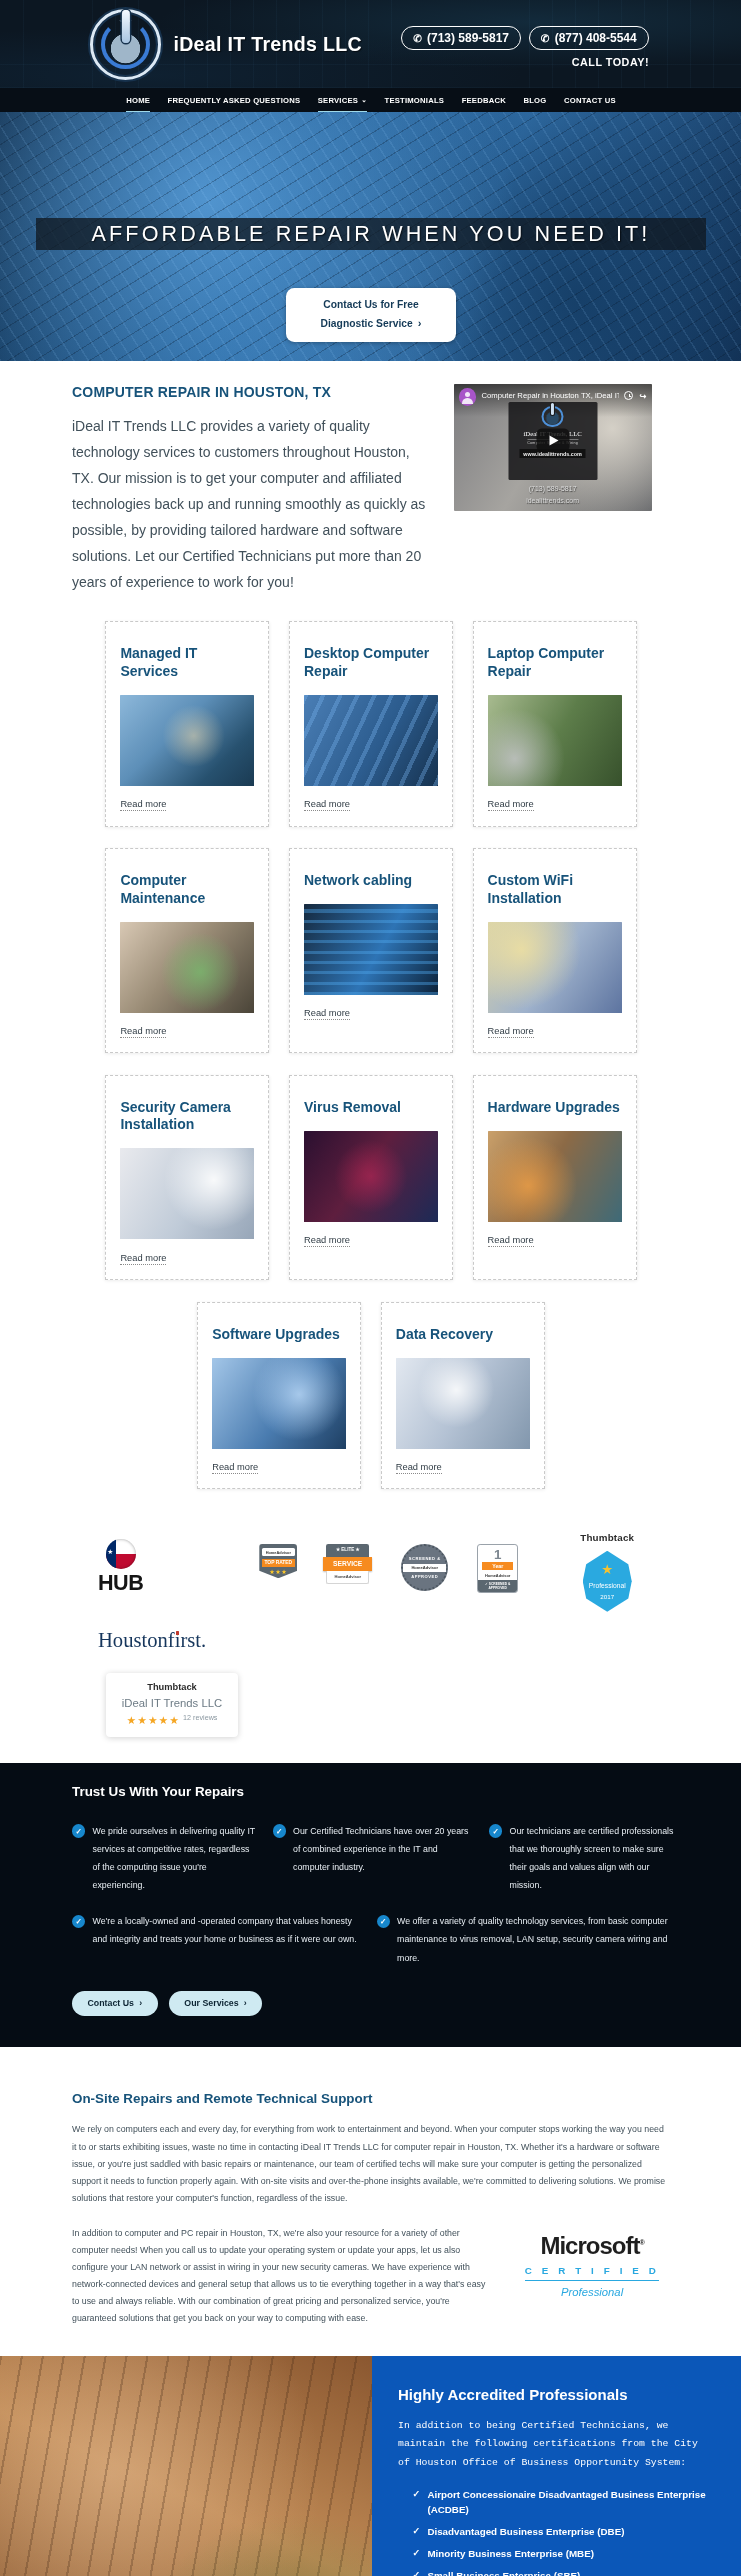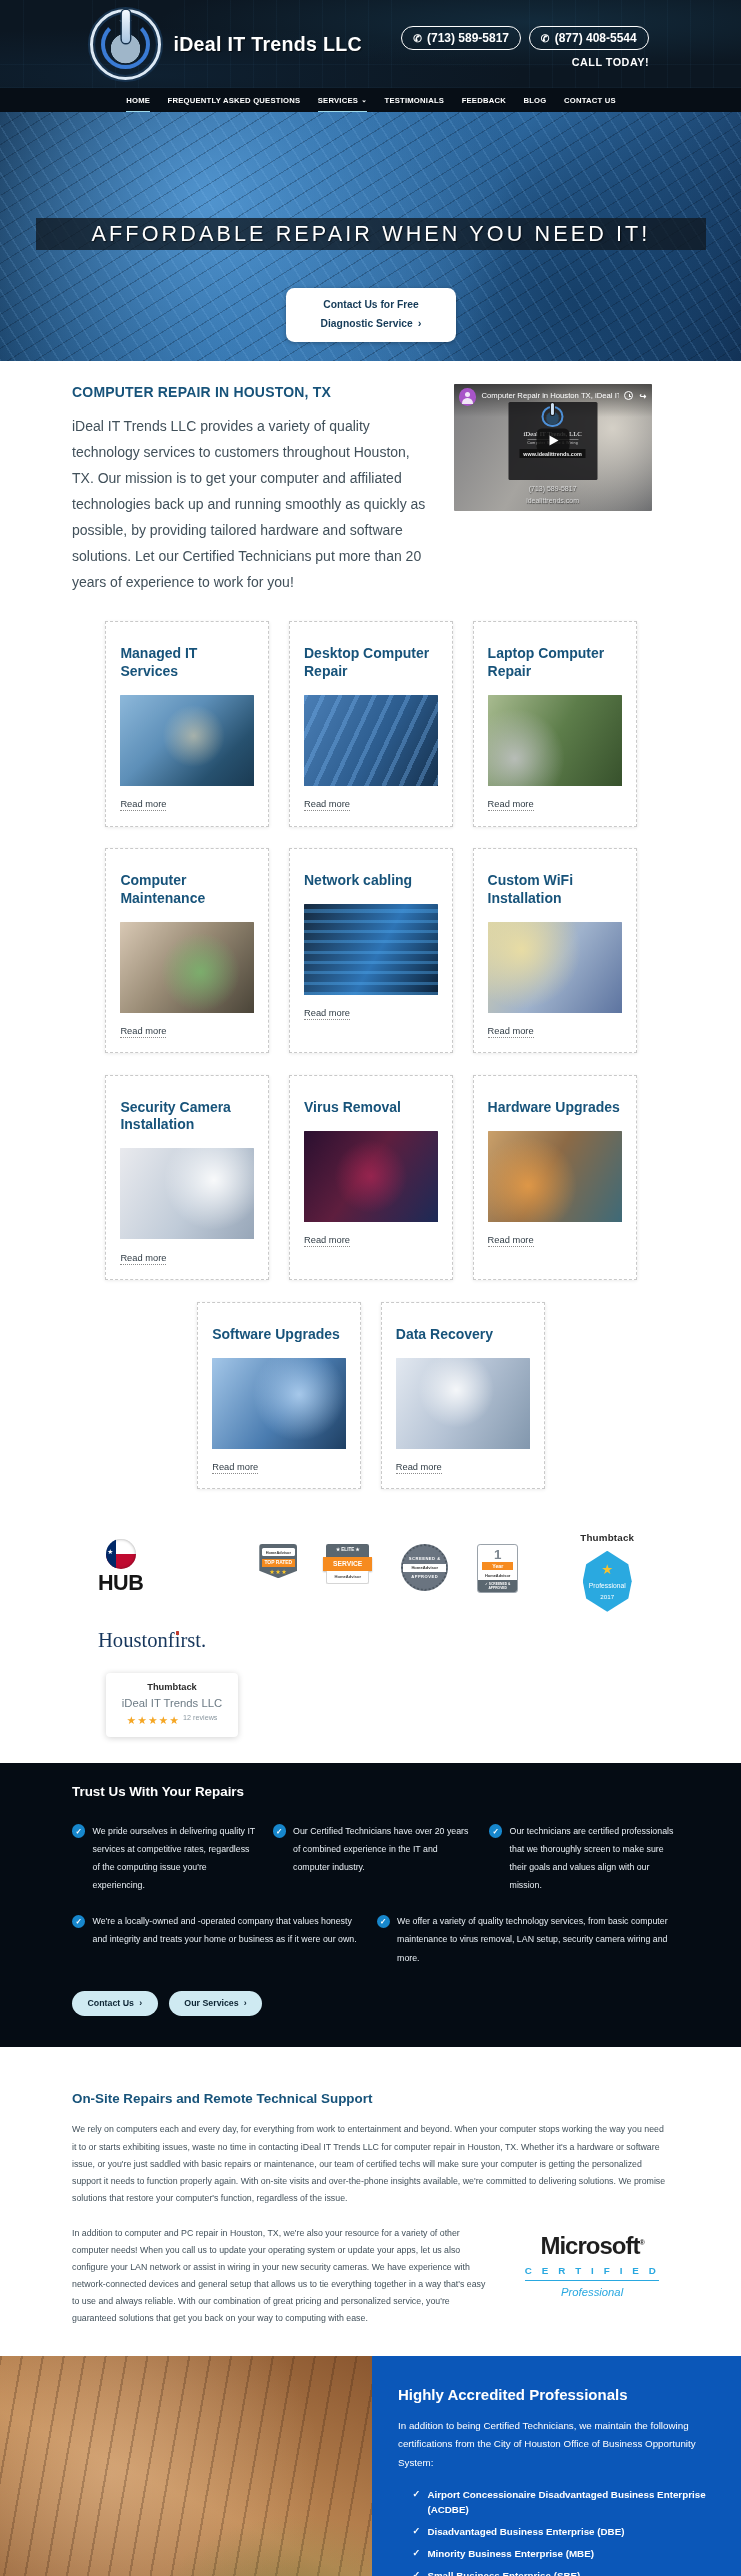--- a/index.html
+++ b/index.html
@@ -187,21 +187,21 @@
 
   
   .accredited { display:flex; height:398px; }
   .acc-photo { width:372px; background:
       radial-gradient(circle at 80% 85%, rgba(70,130,60,0.55), transparent 40%),
       repeating-linear-gradient(100deg, rgba(60,35,18,0.25) 0 2.1px, transparent 2.1px 20.6px),
       radial-gradient(circle at 30% 30%, rgba(230,190,150,0.5), transparent 55%),
       linear-gradient(25deg, #6e4526 0%, #9c6a3e 35%, #c08a55 60%, #8a5730 100%); }
   .acc-blue { width:369px; background:#0b57b8; color:#fff; padding:30px 31px 20.6px 26px; }
   .acc-blue h2 { margin:0 0 13.4px; font-size:15px; }
-  .acc-blue .lead { font-size:9.8px; line-height:1.9; margin:0 0 15.5px; }
+  .acc-blue .lead { font-size:9.8px; line-height:1.9; margin:0 0 15.5px;font-family:Liberation Mono, monospace; }
   .acc-list { list-style:none; margin:0 0 18.5px; padding:0 0 0 14.4px; }
   .acc-list li { display:flex; gap:7.2px; font-size:9.8px; font-weight:bold; line-height:1.5; margin-bottom:7.2px; }
   .acc-chk { font-size:9.3px; }
   .cert-strip { width:39px; background:#fff; padding:3.1px 2.1px; display:flex; flex-direction:column; gap:4.1px; align-items:center; }
   .seal { width:34px; height:34px; border-radius:50%; display:flex; flex-direction:row; align-items:center;
     justify-content:center; color:#fff; border:2.1px dotted rgba(255,255,255,0.0);margin-top:16px; }
   .seal small { font-size:3.1px; letter-spacing:0.3px; }
   .seal b { font-size:8.2px; letter-spacing:0.3px; }
   .s-acdbe { background:#c8202e; box-shadow:0 0 0 1.5px #c8202e, inset 0 0 0 1.5px rgba(255,255,255,0.7); }
   .s-dbe { background:#3f72a8; box-shadow:0 0 0 1.5px #3f72a8, inset 0 0 0 1.5px rgba(255,255,255,0.7); }

